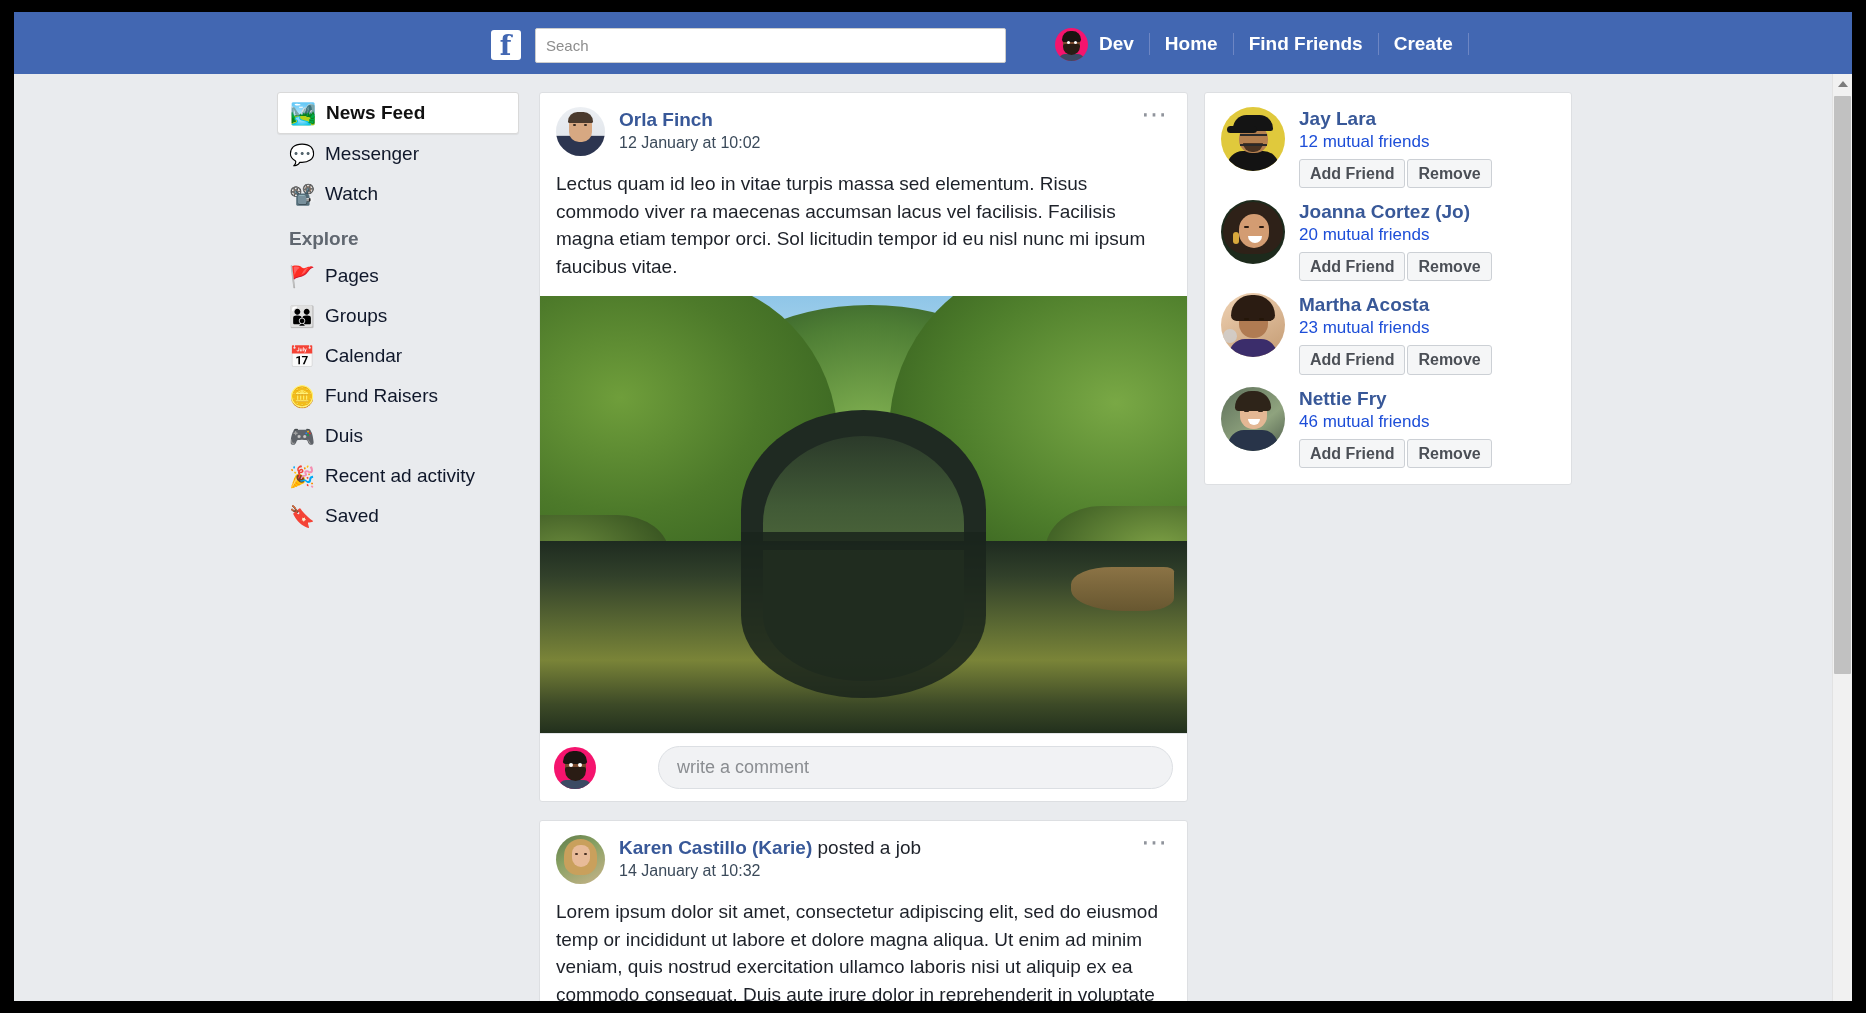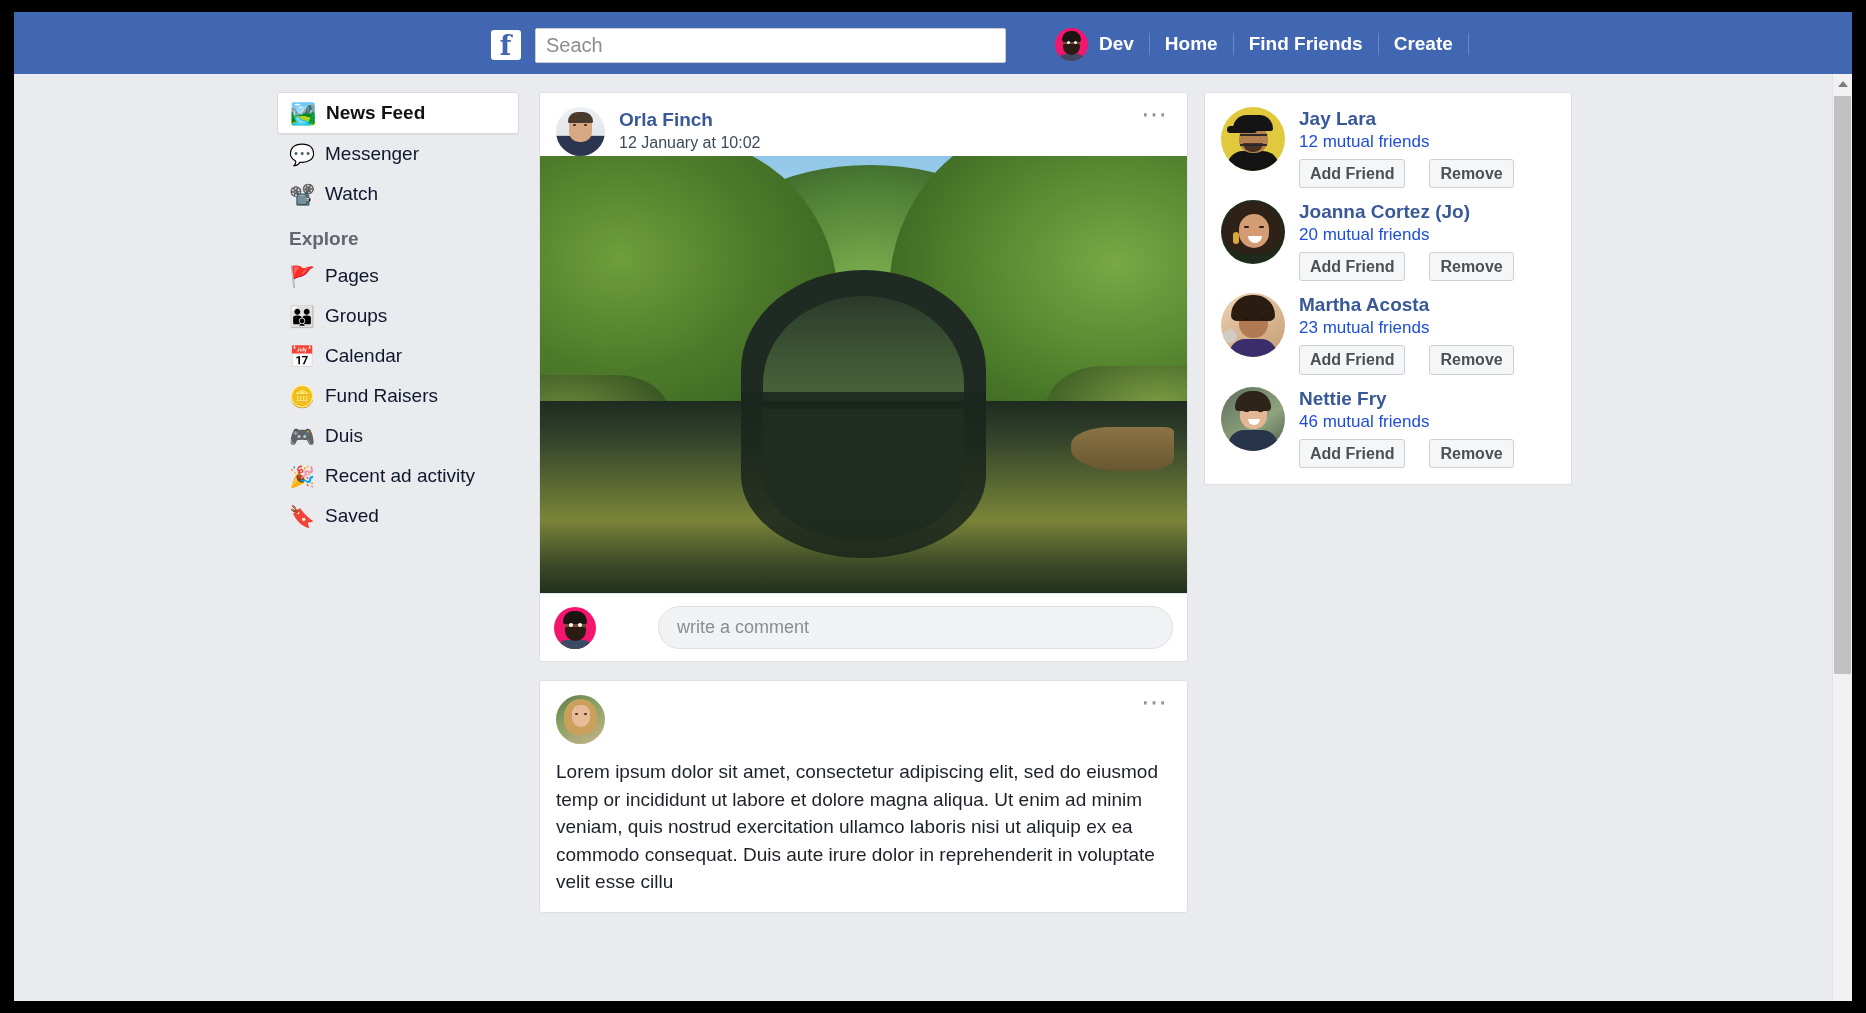--- a/index.html
+++ b/index.html
@@ -56,21 +56,21 @@
     position: absolute;
     left: 521px;
     top: 16px;
     width: 471px;
     height: 35px;
     box-sizing: border-box;
     border: 1px solid #ccc;
     border-radius: 2px;
     background: #fff;
     font-family: "Liberation Sans", sans-serif;
-    font-size: 20px;
+    font-size: 15px;
     color: #222;
     padding: 0 10px;
     outline: none;
   }
   #search-input::placeholder { color: #8d8d8d; }
 
   #nav-right {
     position: absolute;
     left: 1041px;
     top: 14px;
@@ -456,21 +456,21 @@
     color: #385898;
     cursor: pointer;
     display: inline-block;
   }
   .pymk-mutual {
     font-size: 17px;
     color: #1d4ed8;
     margin-top: 2px;
     margin-bottom: 7px;
   }
-  .pymk-btns { display: flex; gap: 24px; align-items: flex-end; }
+  .pymk-btns { display: flex; gap: 2px; align-items: flex-end; }
   .pymk-btn {
     font-family: "Liberation Sans", sans-serif;
     font-size: 16px;
     font-weight: bold;
     color: #4b4f56;
     background: #f5f6f7;
     border: 1px solid #ccd0d5;
     border-radius: 3px;
     padding: 4px 10px;
     cursor: pointer;
@@ -620,20 +620,21 @@
           </div>
           <div class="post-meta">
             <div>
               <span class="post-name">Orla Finch</span><span class="post-action"></span>
             </div>
             <div class="post-time">12 January at 10:02</div>
           </div>
           <div class="post-dots">⋯</div>
         </div>
 
+        <div class="post-body">Lectus quam id leo in vitae turpis massa sed elementum. Risus commodo viver ra maecenas accumsan lacus vel facilisis. Facilisis magna etiam tempor orci. Sol licitudin tempor id eu nisl nunc mi ipsum faucibus vitae.</div>
 
         <div class="post-photo">
           <div class="ph-sky"></div>
           <div class="ph-treesM"></div>
           <div class="ph-treesL"></div>
           <div class="ph-treesR"></div>
           <div class="ph-arch-outer"></div>
           <div class="ph-arch-inner"></div>
           <div class="ph-bankL"></div>
           <div class="ph-bankR"></div>
@@ -658,20 +659,26 @@
       </div>
 
       <div class="card">
         <div class="post-head">
           <div class="post-avatar pa-karen">
             <div class="hair"></div>
             <div class="face"></div>
             <div class="eL"></div>
             <div class="eR"></div>
           </div>
+          <div class="post-meta">
+            <div>
+              <span class="post-name">Karen Castillo (Karie)</span><span class="post-action"> posted a job</span>
+            </div>
+            <div class="post-time">14 January at 10:32</div>
+          </div>
           <div class="post-dots">⋯</div>
         </div>
 
         <div class="post-body"><span>Lorem ipsum dolor sit amet, consectetur adipiscing elit, sed do eiusmod temp or incididunt ut labore et dolore magna aliqua. Ut enim ad minim veniam, quis nostrud exercitation ullamco laboris nisi ut aliquip ex ea commodo consequat. Duis aute irure dolor in reprehenderit in voluptate velit esse cillu</span></div>
       </div>
     </div>
 
     <div id="rightcol">
       <div class="pymk-card">
 

